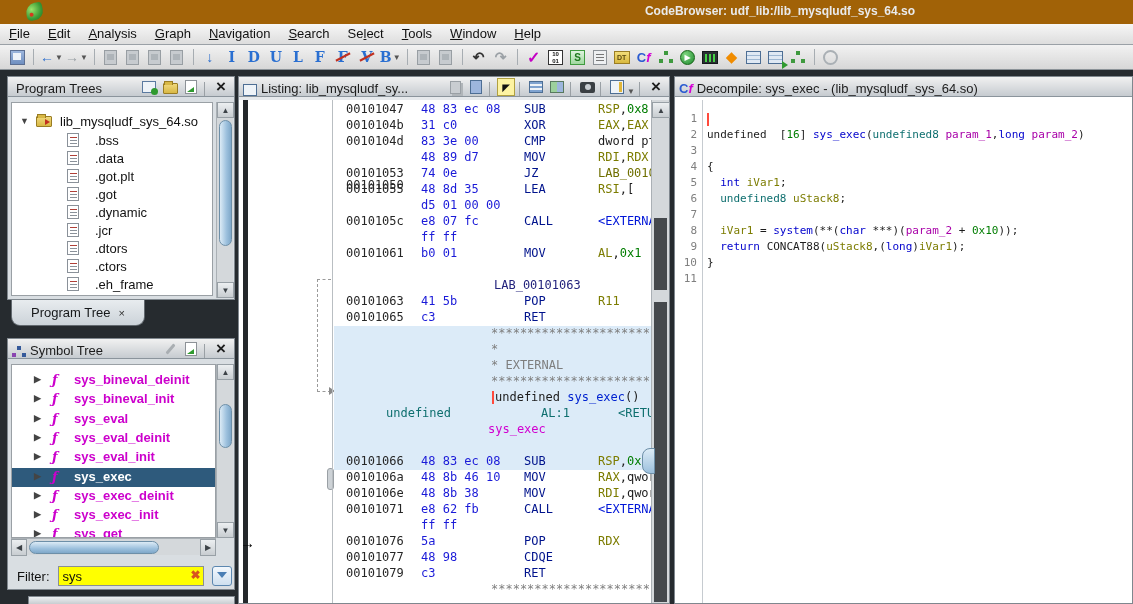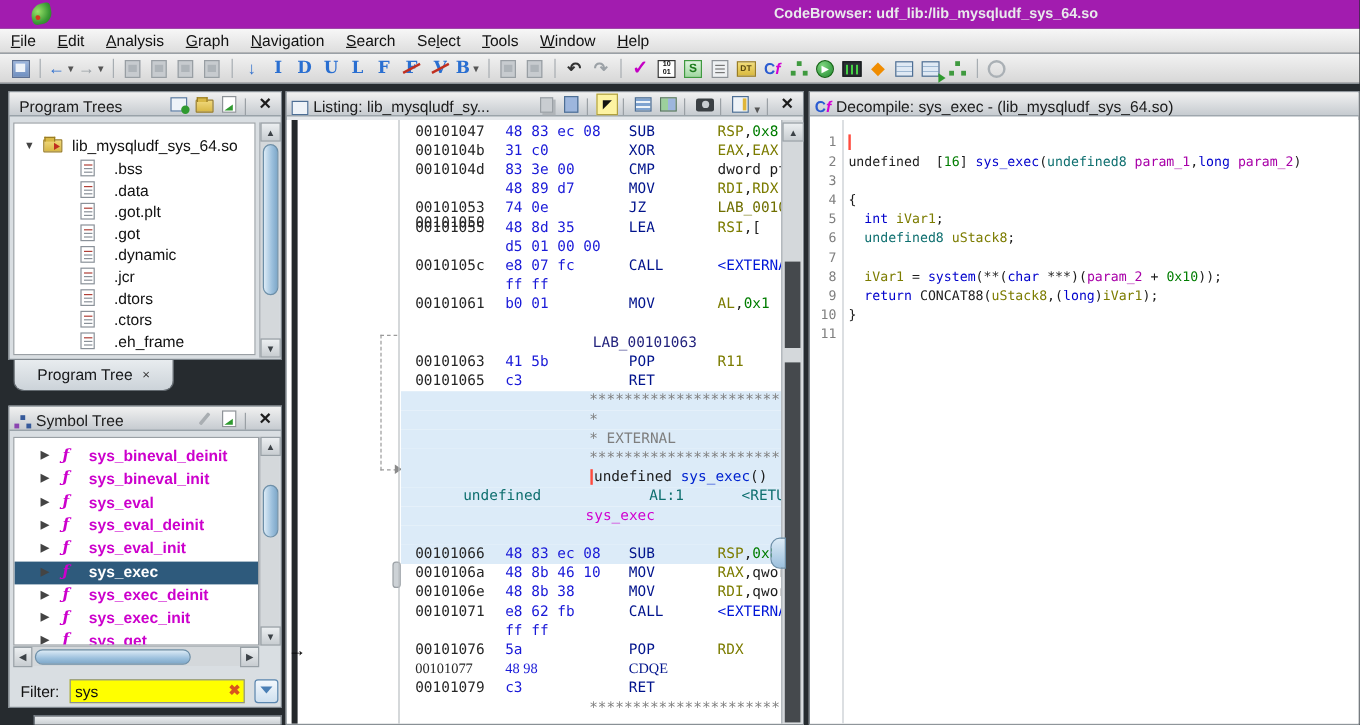--- a/index.html
+++ b/index.html
@@ -1,20 +1,20 @@
 <!DOCTYPE html>
 <html><head>
 <meta charset="utf-8">
 <style>
   * { margin:0; padding:0; box-sizing:border-box; }
   html,body { width:1133px; height:604px; overflow:hidden; }
   body { position:relative; background:#262b2f; font-family:"Liberation Sans", sans-serif; }
 
   
-  .titlebar { position:absolute; left:0; top:0; width:1133px; height:24px; background:#a21caf; }
+  .titlebar { position:absolute; left:0; top:0; width:1133px; height:24px; background:#a16207; }
   .titlebar .title { position:absolute; left:560px; top:4px; width:440px; text-align:center;
                      color:#e9eaec; font-size:12px; font-weight:bold; }
   .logo { position:absolute; left:26px; top:3px; width:17px; height:17px;
           background:radial-gradient(circle at 35% 35%, #9be36a, #3a9a35 60%, #1f6b1f);
           border-radius:60% 20% 55% 25%; transform:rotate(-12deg); }
   .logo:after { content:""; position:absolute; left:3px; top:9px; width:4px; height:4px; background:#d43a1e; border-radius:50%; }
 
   .menubar { position:absolute; left:0; top:24px; width:1133px; height:21px;
              background:linear-gradient(#f7f7f7,#dddddd); border-bottom:1px solid #9aa0a6; }
   .menu-item { display:inline-block; padding:2px 9px 0 9px; font-size:13px; color:#111; height:21px; }
@@ -631,21 +631,21 @@
         </div>
         <div class="lrow" style="top: 418px;">
           <span class="ls byt" style="left: 87px;">ff ff</span>
         </div>
         <div class="lrow" style="top: 434px;">
           <span class="ls addr" style="left: 12px;">00101076</span>
           <span class="ls byt" style="left: 87px;">5a</span>
           <span class="ls mn" style="left: 190px;">POP</span>
           <span class="ls" style="left: 264px;"><span class="reg">RDX</span></span>
         </div>
-        <div class="lrow" style="top: 450px; font-family: Liberation Serif, serif;">
+        <div class="lrow" style="top: 450px;">
           <span class="ls addr" style="left: 12px;">00101077</span>
           <span class="ls byt" style="left: 87px;">48 98</span>
           <span class="ls mn" style="left: 190px;">CDQE</span>
           <span class="ls" style="left: 264px;"></span>
         </div>
         <div class="lrow" style="top: 466px;">
           <span class="ls addr" style="left: 12px;">00101079</span>
           <span class="ls byt" style="left: 87px;">c3</span>
           <span class="ls mn" style="left: 190px;">RET</span>
           <span class="ls" style="left: 264px;"></span>

